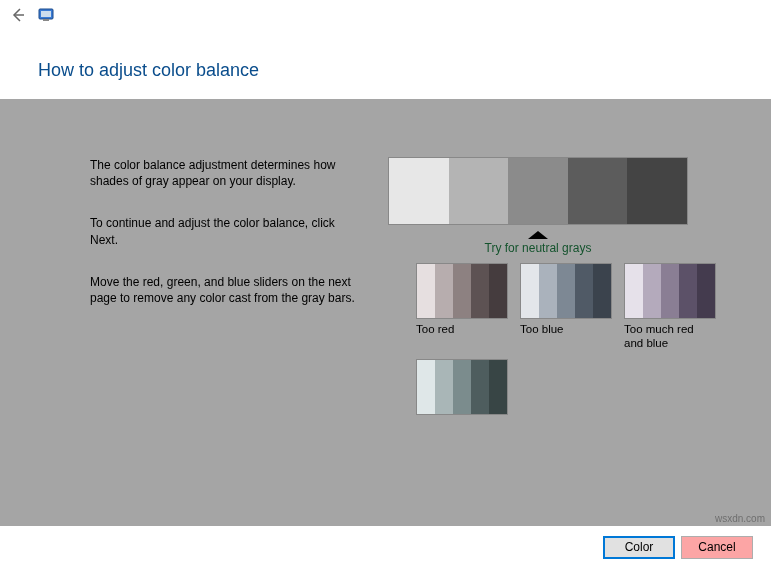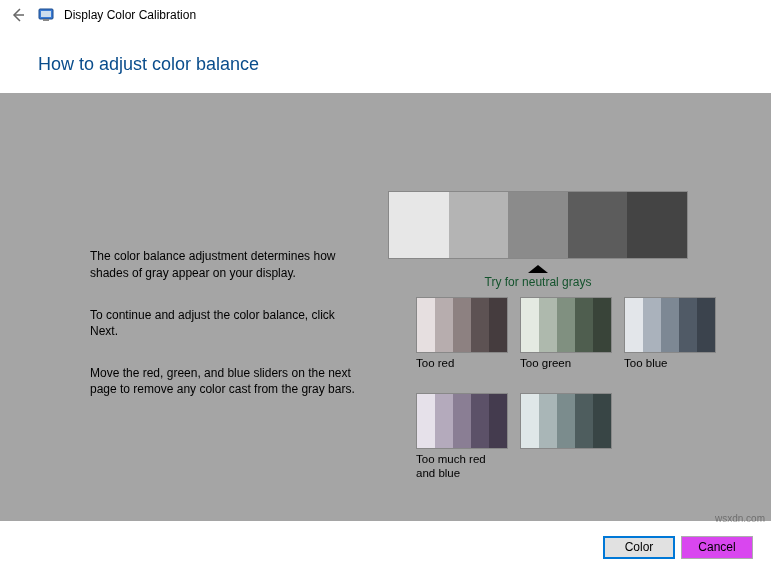--- a/index.html
+++ b/index.html
@@ -29,28 +29,28 @@
     width:16px; height:16px;
   }
   .title-text { color:#000; font-size:12px; }
   .heading-area {
     padding: 24px 0 18px 38px;
   }
   .heading {
     color: #0a4d8c;
     font-size: 18px;
     font-weight: 400;
+    margin-top: 6px;
   }
   .content-area {
     background: #a5a5a5;
     height: 428px;
     padding: 58px 52px 0 90px;
     display: flex;
     gap: 26px;
-    align-items: center;
   }
   .left-col {
     width: 272px;
     color: #000;
     font-size: 12px;
     line-height: 1.35;
   }
   .left-col p { margin-bottom: 26px; }
   .right-col { flex:1; }
   .big-strip {
@@ -100,21 +100,21 @@
     align-items:center;
     justify-content:flex-end;
     padding-right:18px;
     gap:6px;
     background:#fff;
   }
   .btn {
     min-width: 72px;
     height: 23px;
     font-size:12px;
-    background:#d946ef;
+    background:#fca5a5;
     border:1px solid #adadad;
     cursor:pointer;
     padding: 0 10px;
   }
   .btn.primary {
     border:2px solid #0078d7;
     background:#e1e1e1;
   }
   .watermark {
     position:absolute;
@@ -131,21 +131,20 @@
     <svg width="16" height="16" viewBox="0 0 16 16">
       <path d="M10 2 L4 8 L10 14" stroke="#666" stroke-width="1.5" fill="none"></path>
       <line x1="4" y1="8" x2="14" y2="8" stroke="#666" stroke-width="1.5"></line>
     </svg>
   </div>
   <svg class="app-icon" viewBox="0 0 16 16">
     <rect x="1" y="2" width="14" height="10" rx="1" fill="#3a7bd5" stroke="#1a4a8a"></rect>
     <rect x="3" y="4" width="10" height="6" fill="#cde"></rect>
     <rect x="5" y="12" width="6" height="2" fill="#888"></rect>
   </svg>
-  <span class="title-text">Display Color Calibration</span>
 </div>
 
 <div class="heading-area">
   <div class="heading">How to adjust color balance</div>
 </div>
 
 <div class="content-area">
   <div class="left-col">
     <p>The color balance adjustment determines how shades of gray appear on your display.</p>
     <p>To continue and adjust the color balance, click Next.</p>
@@ -171,30 +170,20 @@
             <div style="background: rgb(230, 223, 224);"></div>
             <div style="background: rgb(183, 173, 174);"></div>
             <div style="background: rgb(141, 129, 129);"></div>
             <div style="background: rgb(93, 82, 83);"></div>
             <div style="background: rgb(69, 60, 62);"></div>
           </div>
           <div class="sample-label">Too red</div>
         </div>
         <div class="sample">
           <div class="sample-strip">
-            <div style="background: rgb(228, 234, 226);"></div>
-            <div style="background: rgb(174, 185, 173);"></div>
-            <div style="background: rgb(128, 144, 128);"></div>
-            <div style="background: rgb(79, 94, 79);"></div>
-            <div style="background: rgb(57, 68, 57);"></div>
-          </div>
-          <div class="sample-label">Too green</div>
-        </div>
-        <div class="sample">
-          <div class="sample-strip">
             <div style="background: rgb(227, 230, 234);"></div>
             <div style="background: rgb(170, 178, 188);"></div>
             <div style="background: rgb(125, 136, 148);"></div>
             <div style="background: rgb(80, 90, 102);"></div>
             <div style="background: rgb(59, 67, 77);"></div>
           </div>
           <div class="sample-label">Too blue</div>
         </div>
         <div class="sample">
           <div class="sample-strip">

